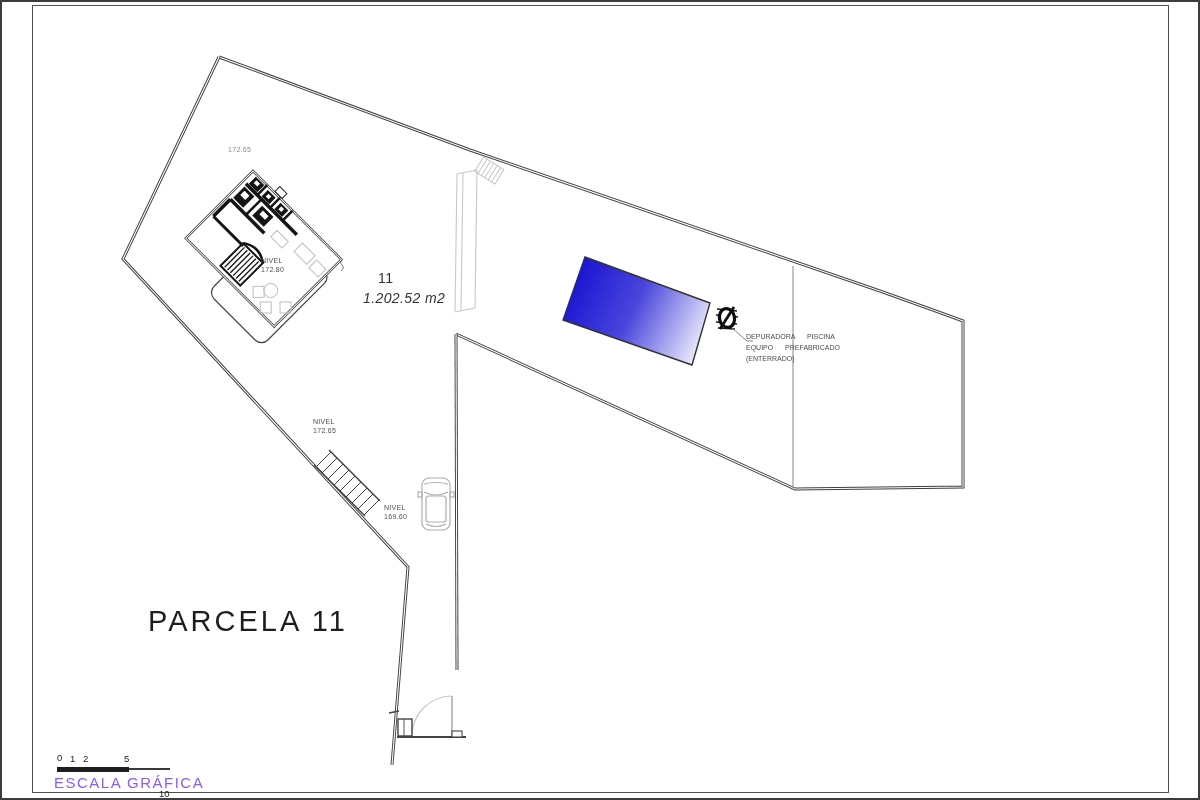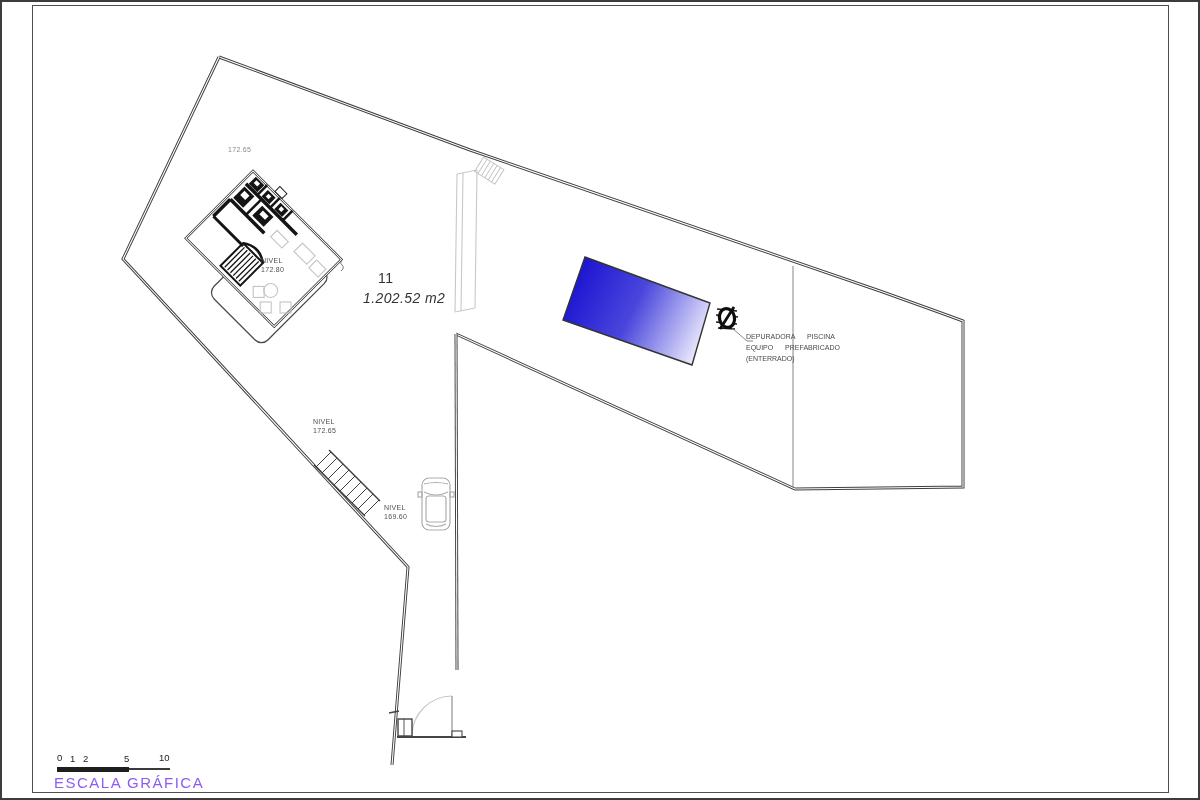--- a/index.html
+++ b/index.html
@@ -170,25 +170,26 @@
   <div class="lbl lbl-tiny lvl2" style="left:313px;top:417px;">
     <span>NIVEL</span>
     <span>172.65</span>
   </div>
 
   <div class="lbl lbl-tiny lvl2" style="left:384px;top:503px;">
     <span>NIVEL</span>
     <span>169.60</span>
   </div>
 
+  <div class="lbl title" style="left:148px;top:603px;">PARCELA 11</div>
 
   <div>
     <span class="scale-tick" style="left:57px;top:752px;">0</span>
     <span class="scale-tick" style="left:70px;top:753px;">1</span>
     <span class="scale-tick" style="left:83px;top:753px;">2</span>
     <span class="scale-tick" style="left:124px;top:753px;">5</span>
-    <span class="scale-tick" style="left:159px;top:752px;">10</span>
+    <span class="scale-tick" style="left:159px;top:788px;">10</span>
     <div class="scale-bar-thick"></div>
     <div class="scale-bar-thin"></div>
     <div class="scale-title">ESCALA GRÁFICA</div>
   </div>
 
 </div>
 
 </body></html>

